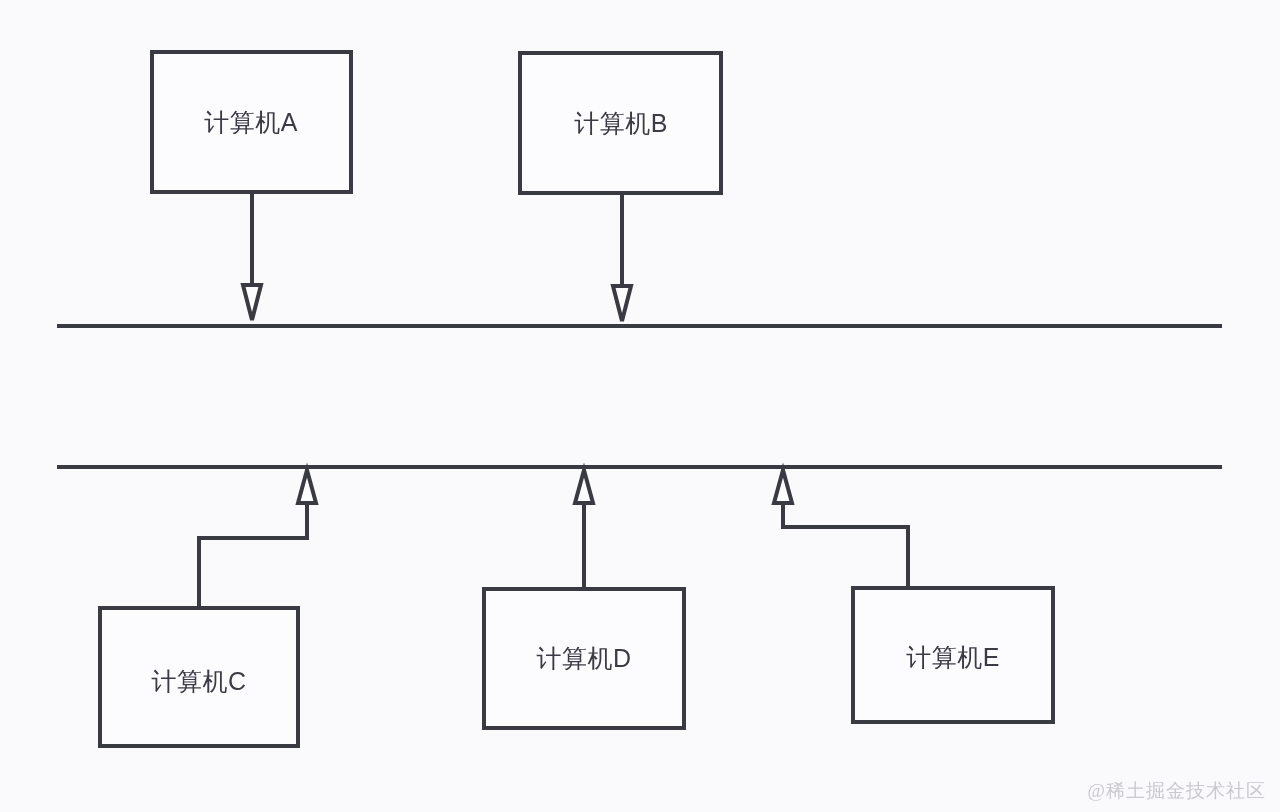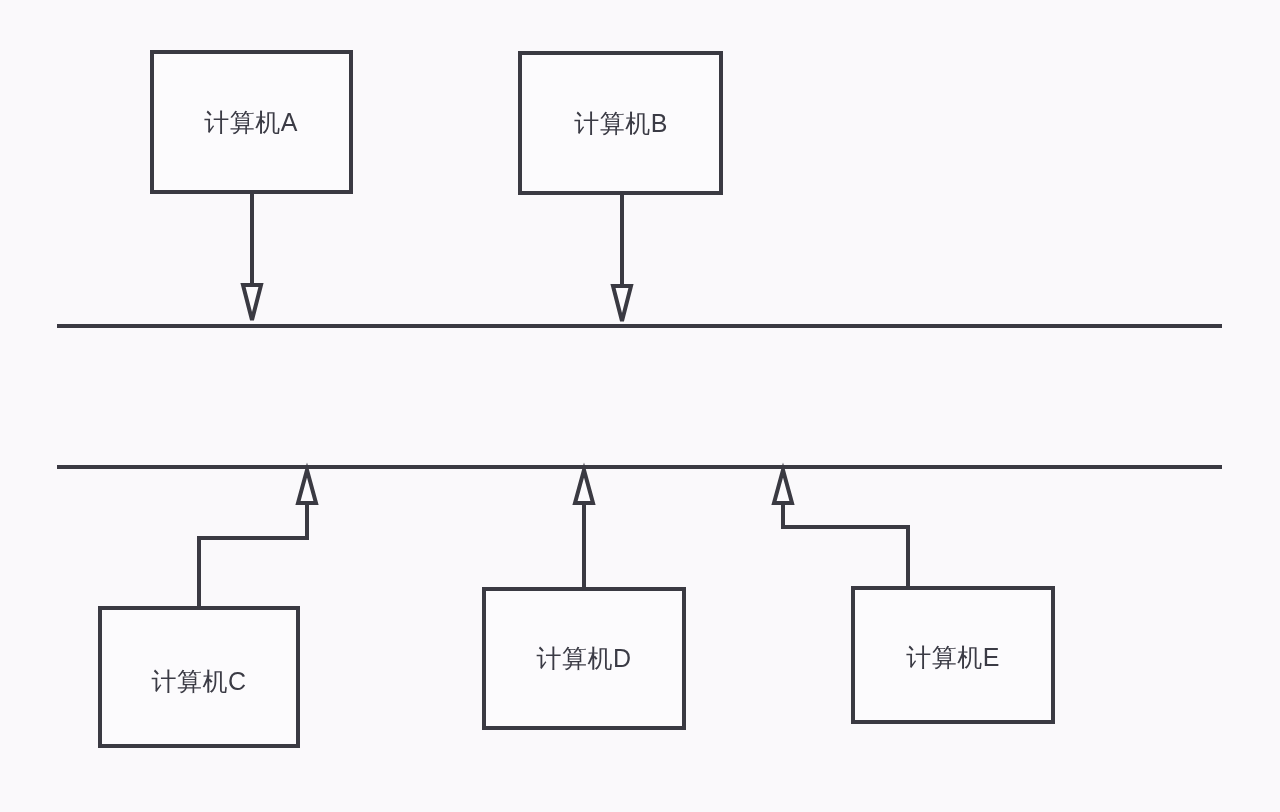--- a/index.html
+++ b/index.html
@@ -91,14 +91,15 @@
       <text class="node-label" x="584" y="660">计算机D</text>
     </g>
 
     <g>
       <rect x="853" y="588" width="200" height="134" fill="#fcfbfd" stroke="#3a3a42" stroke-width="4"></rect>
       <text class="node-label" x="953" y="659">计算机E</text>
     </g>
 
   </svg>
 
+  <div class="watermark-text">@稀土掘金技术社区</div>
 
 </div>
 
 </body></html>

